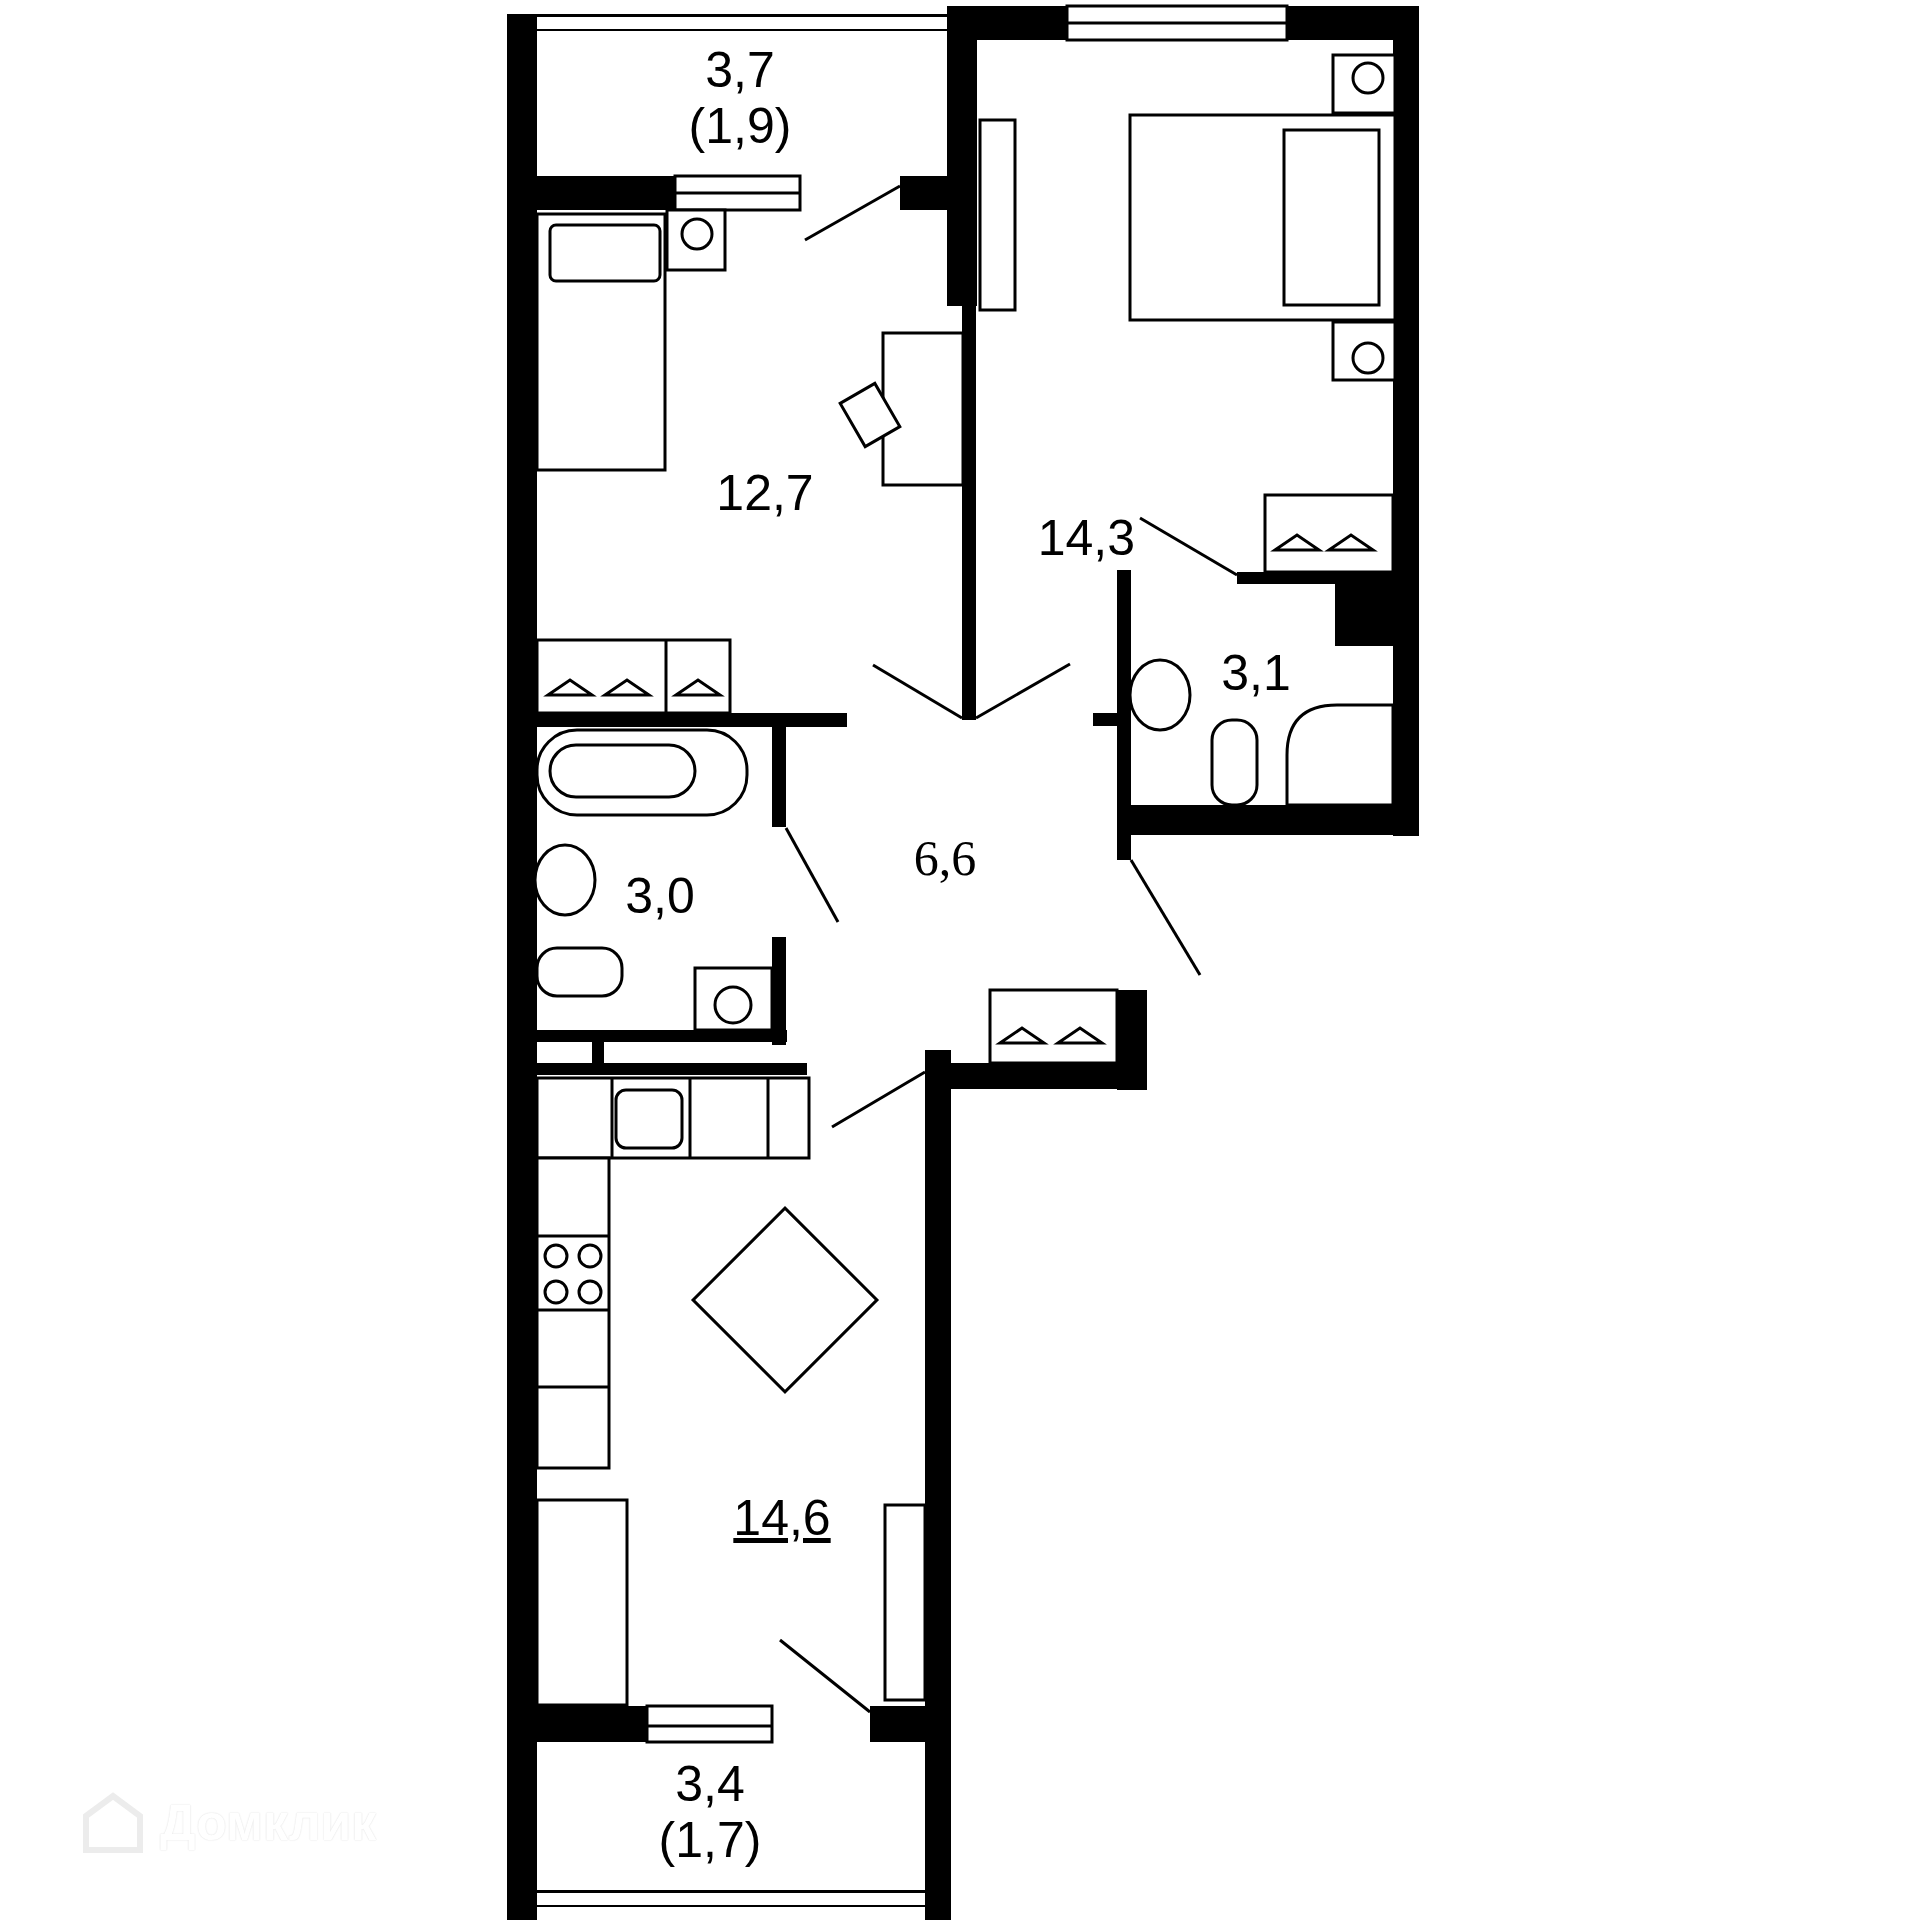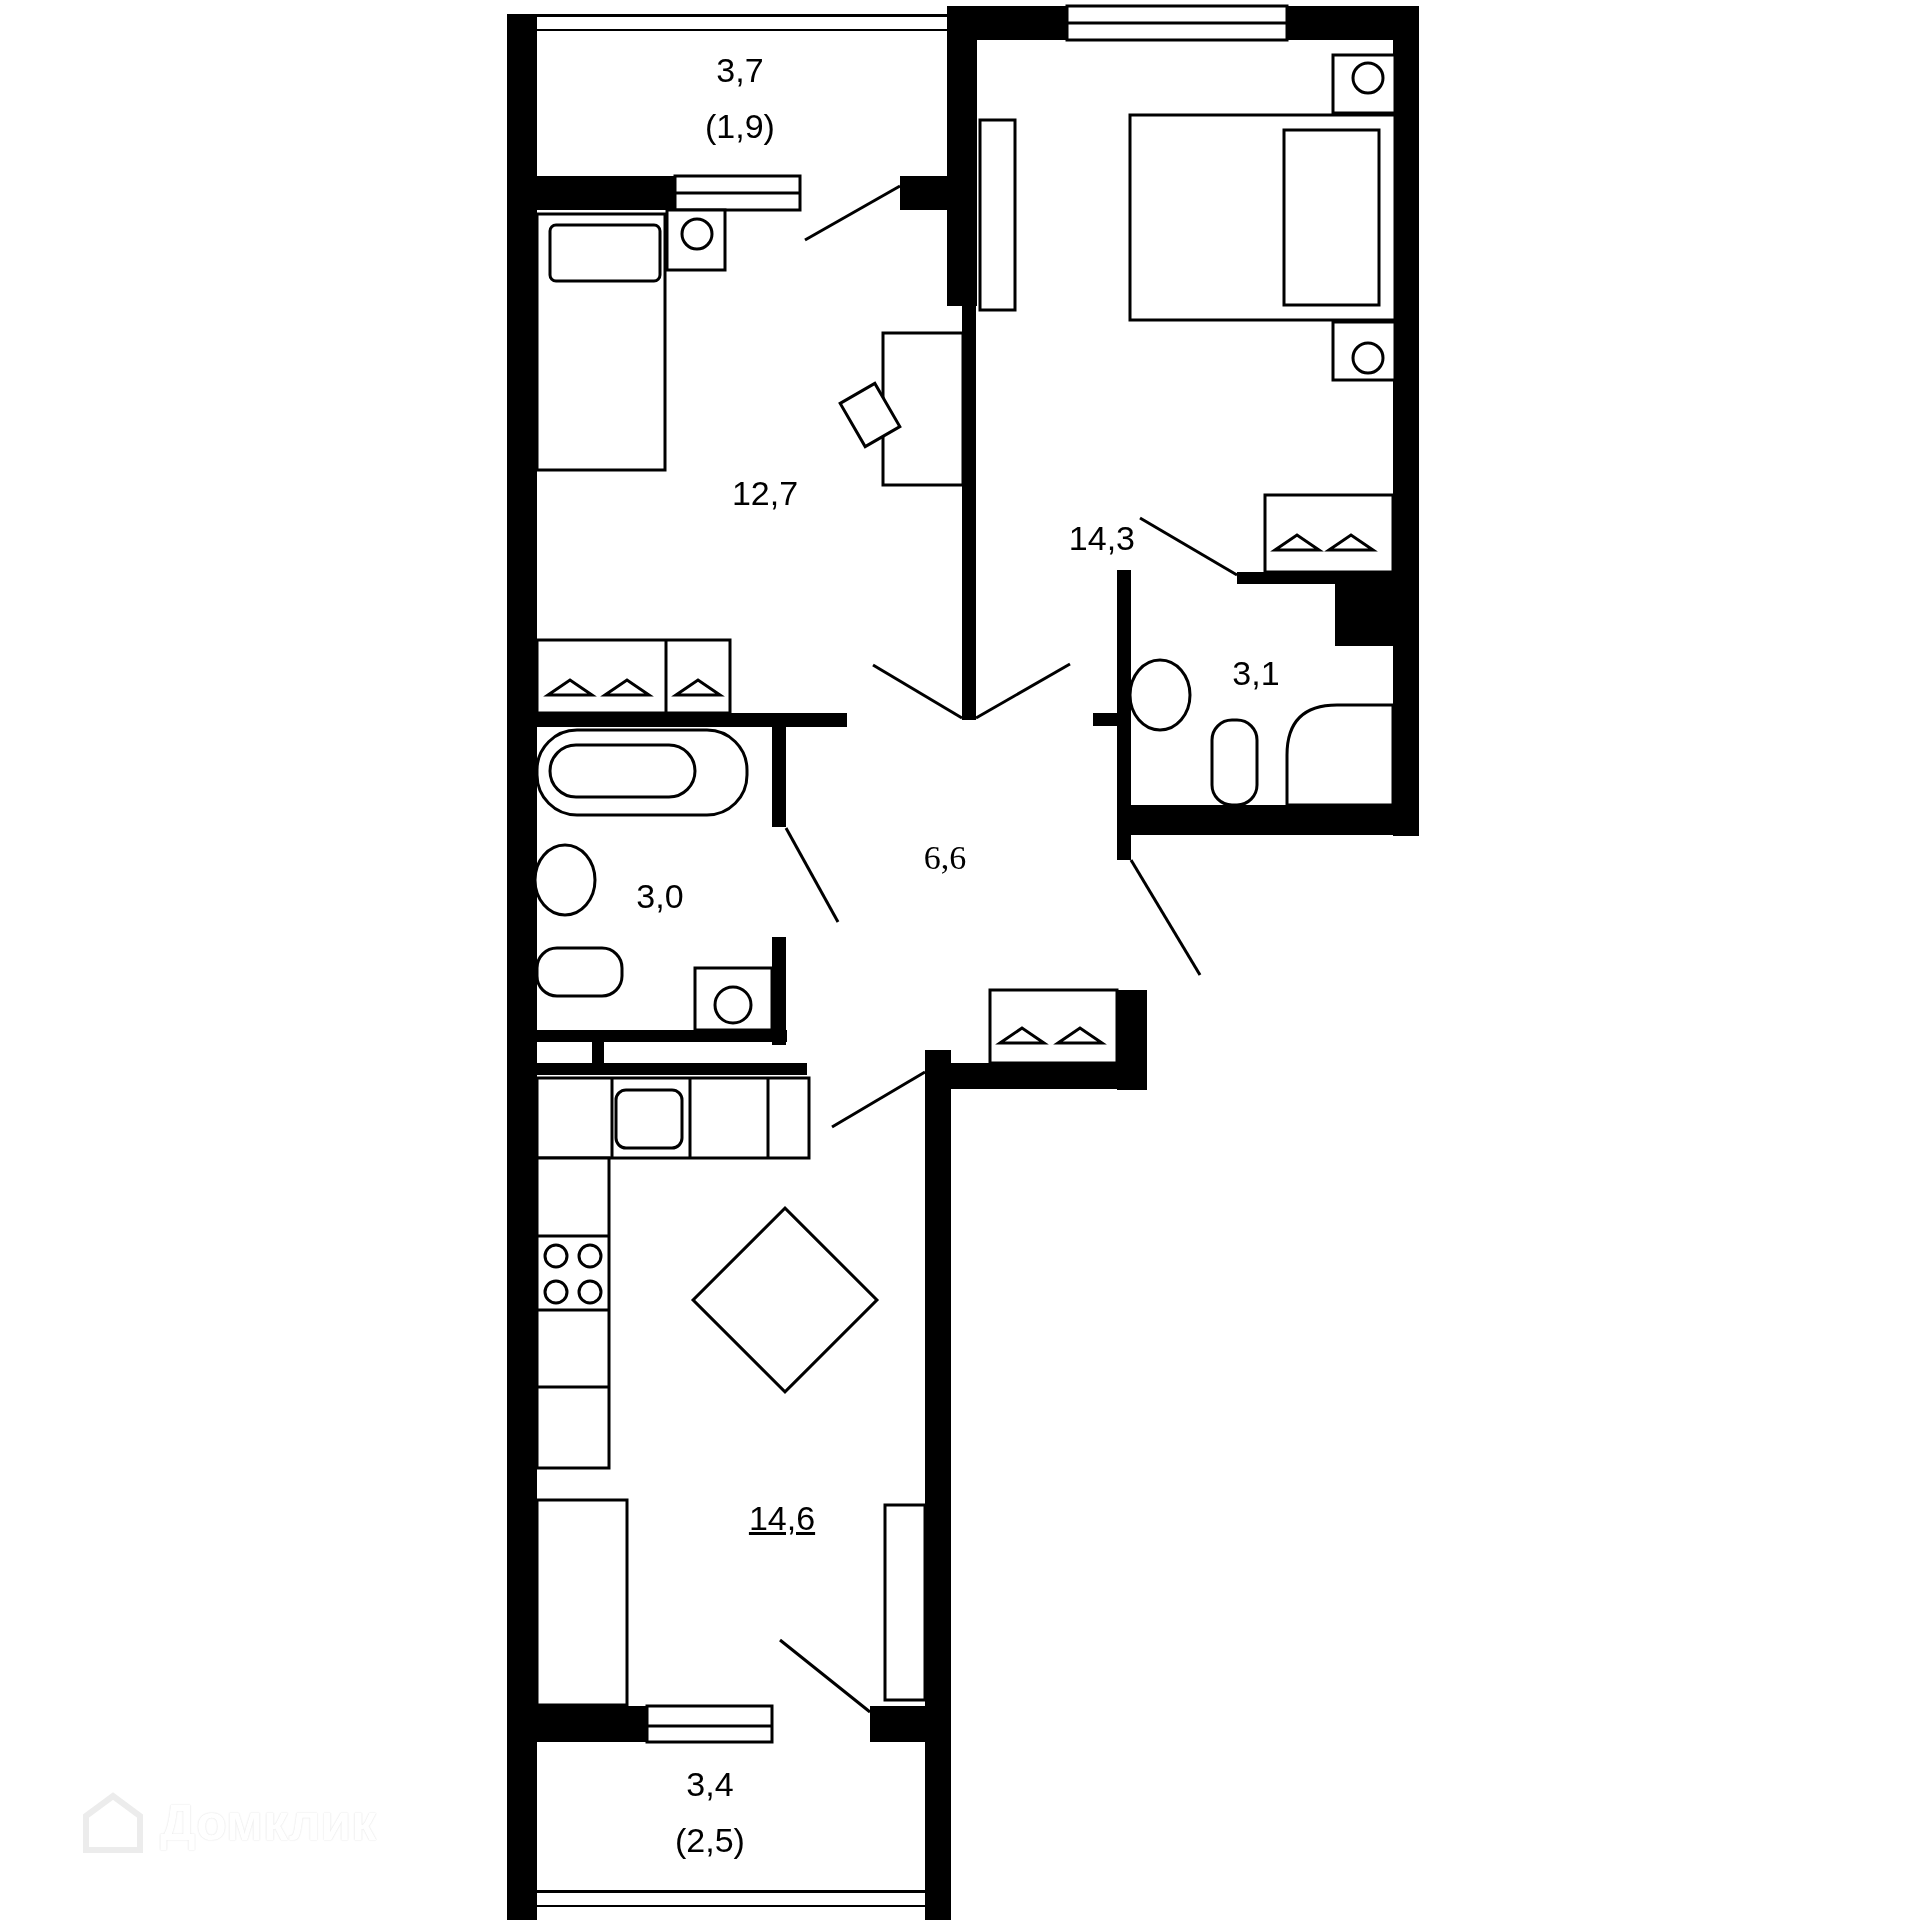--- a/index.html
+++ b/index.html
@@ -1,18 +1,18 @@
 <!DOCTYPE html>
 <html><head>
   <meta charset="utf-8">
   <style>
     html, body { margin: 0; padding: 0; background: #ffffff; }
     body { width: 1920px; height: 1920px; position: relative; overflow: hidden; font-family: "Liberation Sans", sans-serif; }
     #plan { position: absolute; left: 0; top: 0; width: 1920px; height: 1920px; }
-    .area-label { position: absolute; font-family: "Liberation Sans", sans-serif; font-size: 34px; color: #000; text-align: center; line-height: 56px; }
+    .area-label { position: absolute; font-family: "Liberation Sans", sans-serif; font-size: 50px; color: #000; text-align: center; line-height: 56px; }
     .watermark { position: absolute; left: 80px; top: 1790px; display: flex; align-items: center; gap: 14px; color: #ffffff; font-family: "Liberation Sans", sans-serif; font-weight: bold; font-size: 50px; text-shadow: 0 0 2px #e8e8e8, 0 0 1px #dcdcdc; }
   </style>
 </head>
 <body>
 
 <svg id="plan" viewBox="0 0 1920 1920" xmlns="http://www.w3.org/2000/svg">
   <g fill="#000">
 
     <rect x="507" y="14" width="30" height="1906"></rect>
 
@@ -167,21 +167,21 @@
   <div>6,6</div>
 </div>
 <div class="area-label" style="left:595px; top:868px; width:130px;">
   <div>3,0</div>
 </div>
 <div class="area-label" style="left:707px; top:1490px; width:150px;text-decoration:underline;">
   <div>14,6</div>
 </div>
 <div class="area-label" style="left:630px; top:1756px; width:160px;">
   <div>3,4</div>
-  <div>(2,5)</div>
+  <div>(1,7)</div>
 </div>
 
 <div class="watermark">
   <svg width="66" height="66" viewBox="0 0 66 66">
     <path d="M6 26 L33 6 L60 26 L60 60 L6 60 Z" fill="none" stroke="#ececec" stroke-width="6"></path>
   </svg>
   <span>Домклик</span>
 </div>
 
 </body></html>

